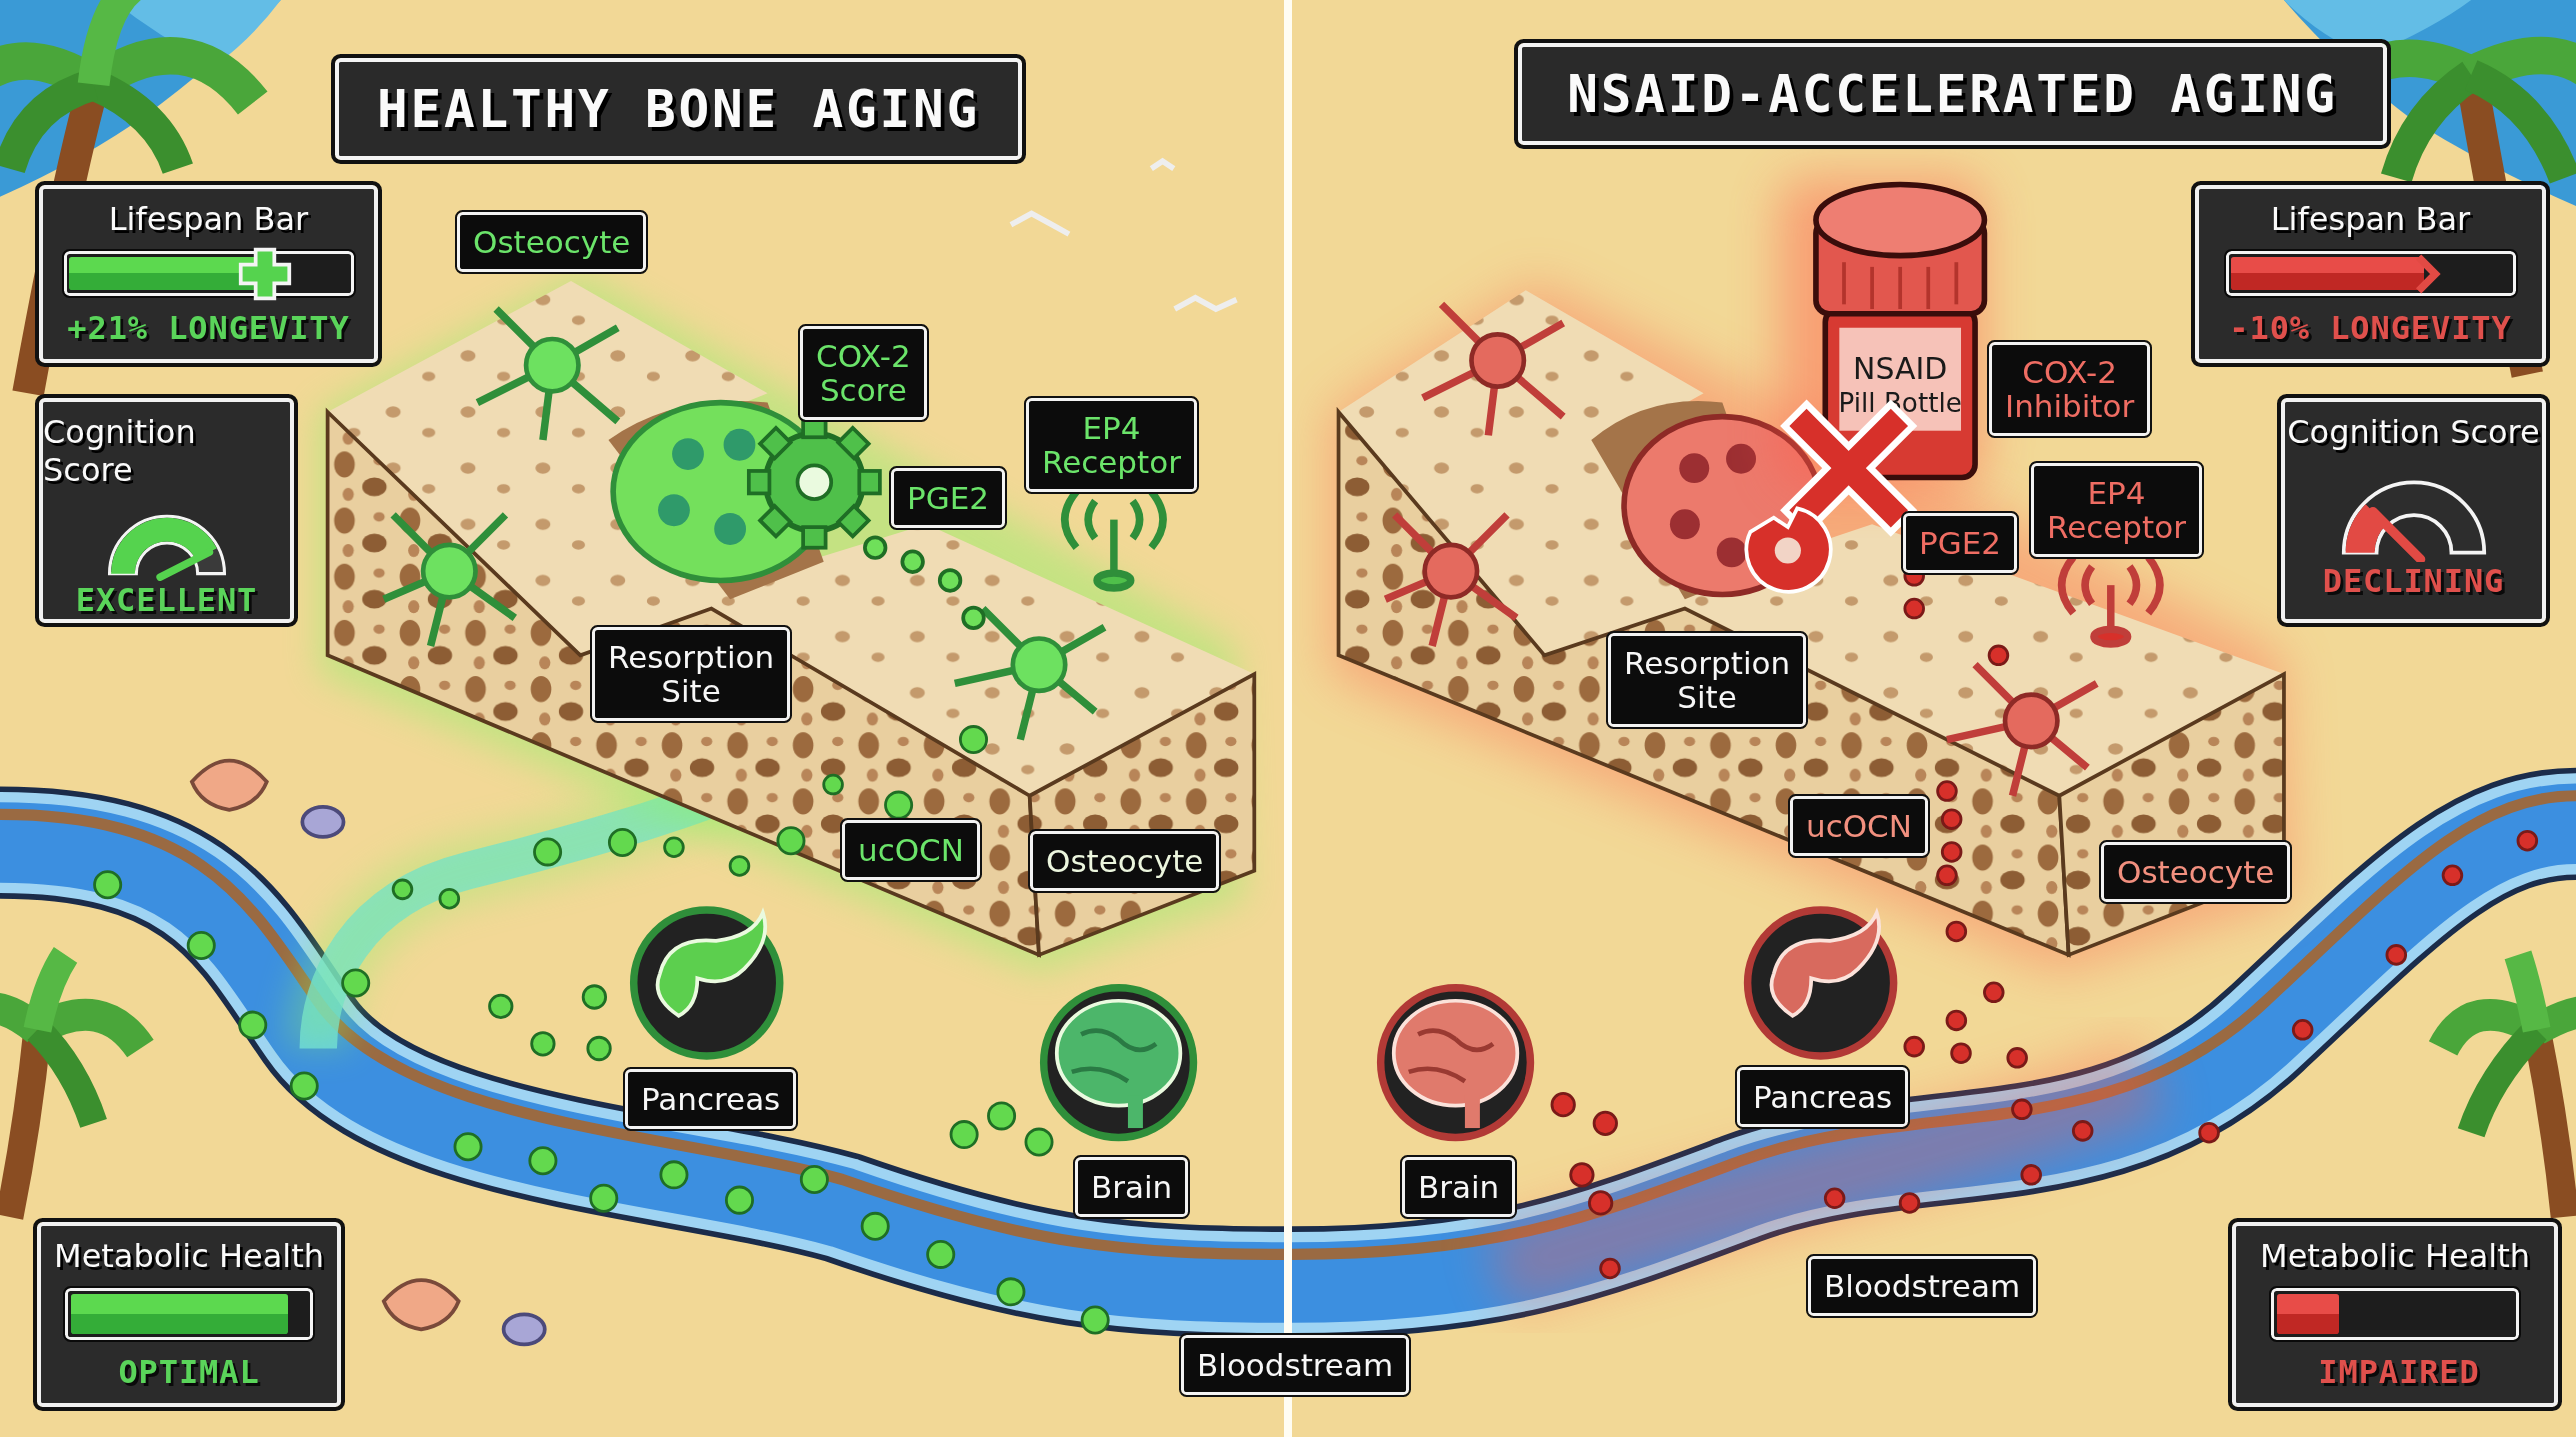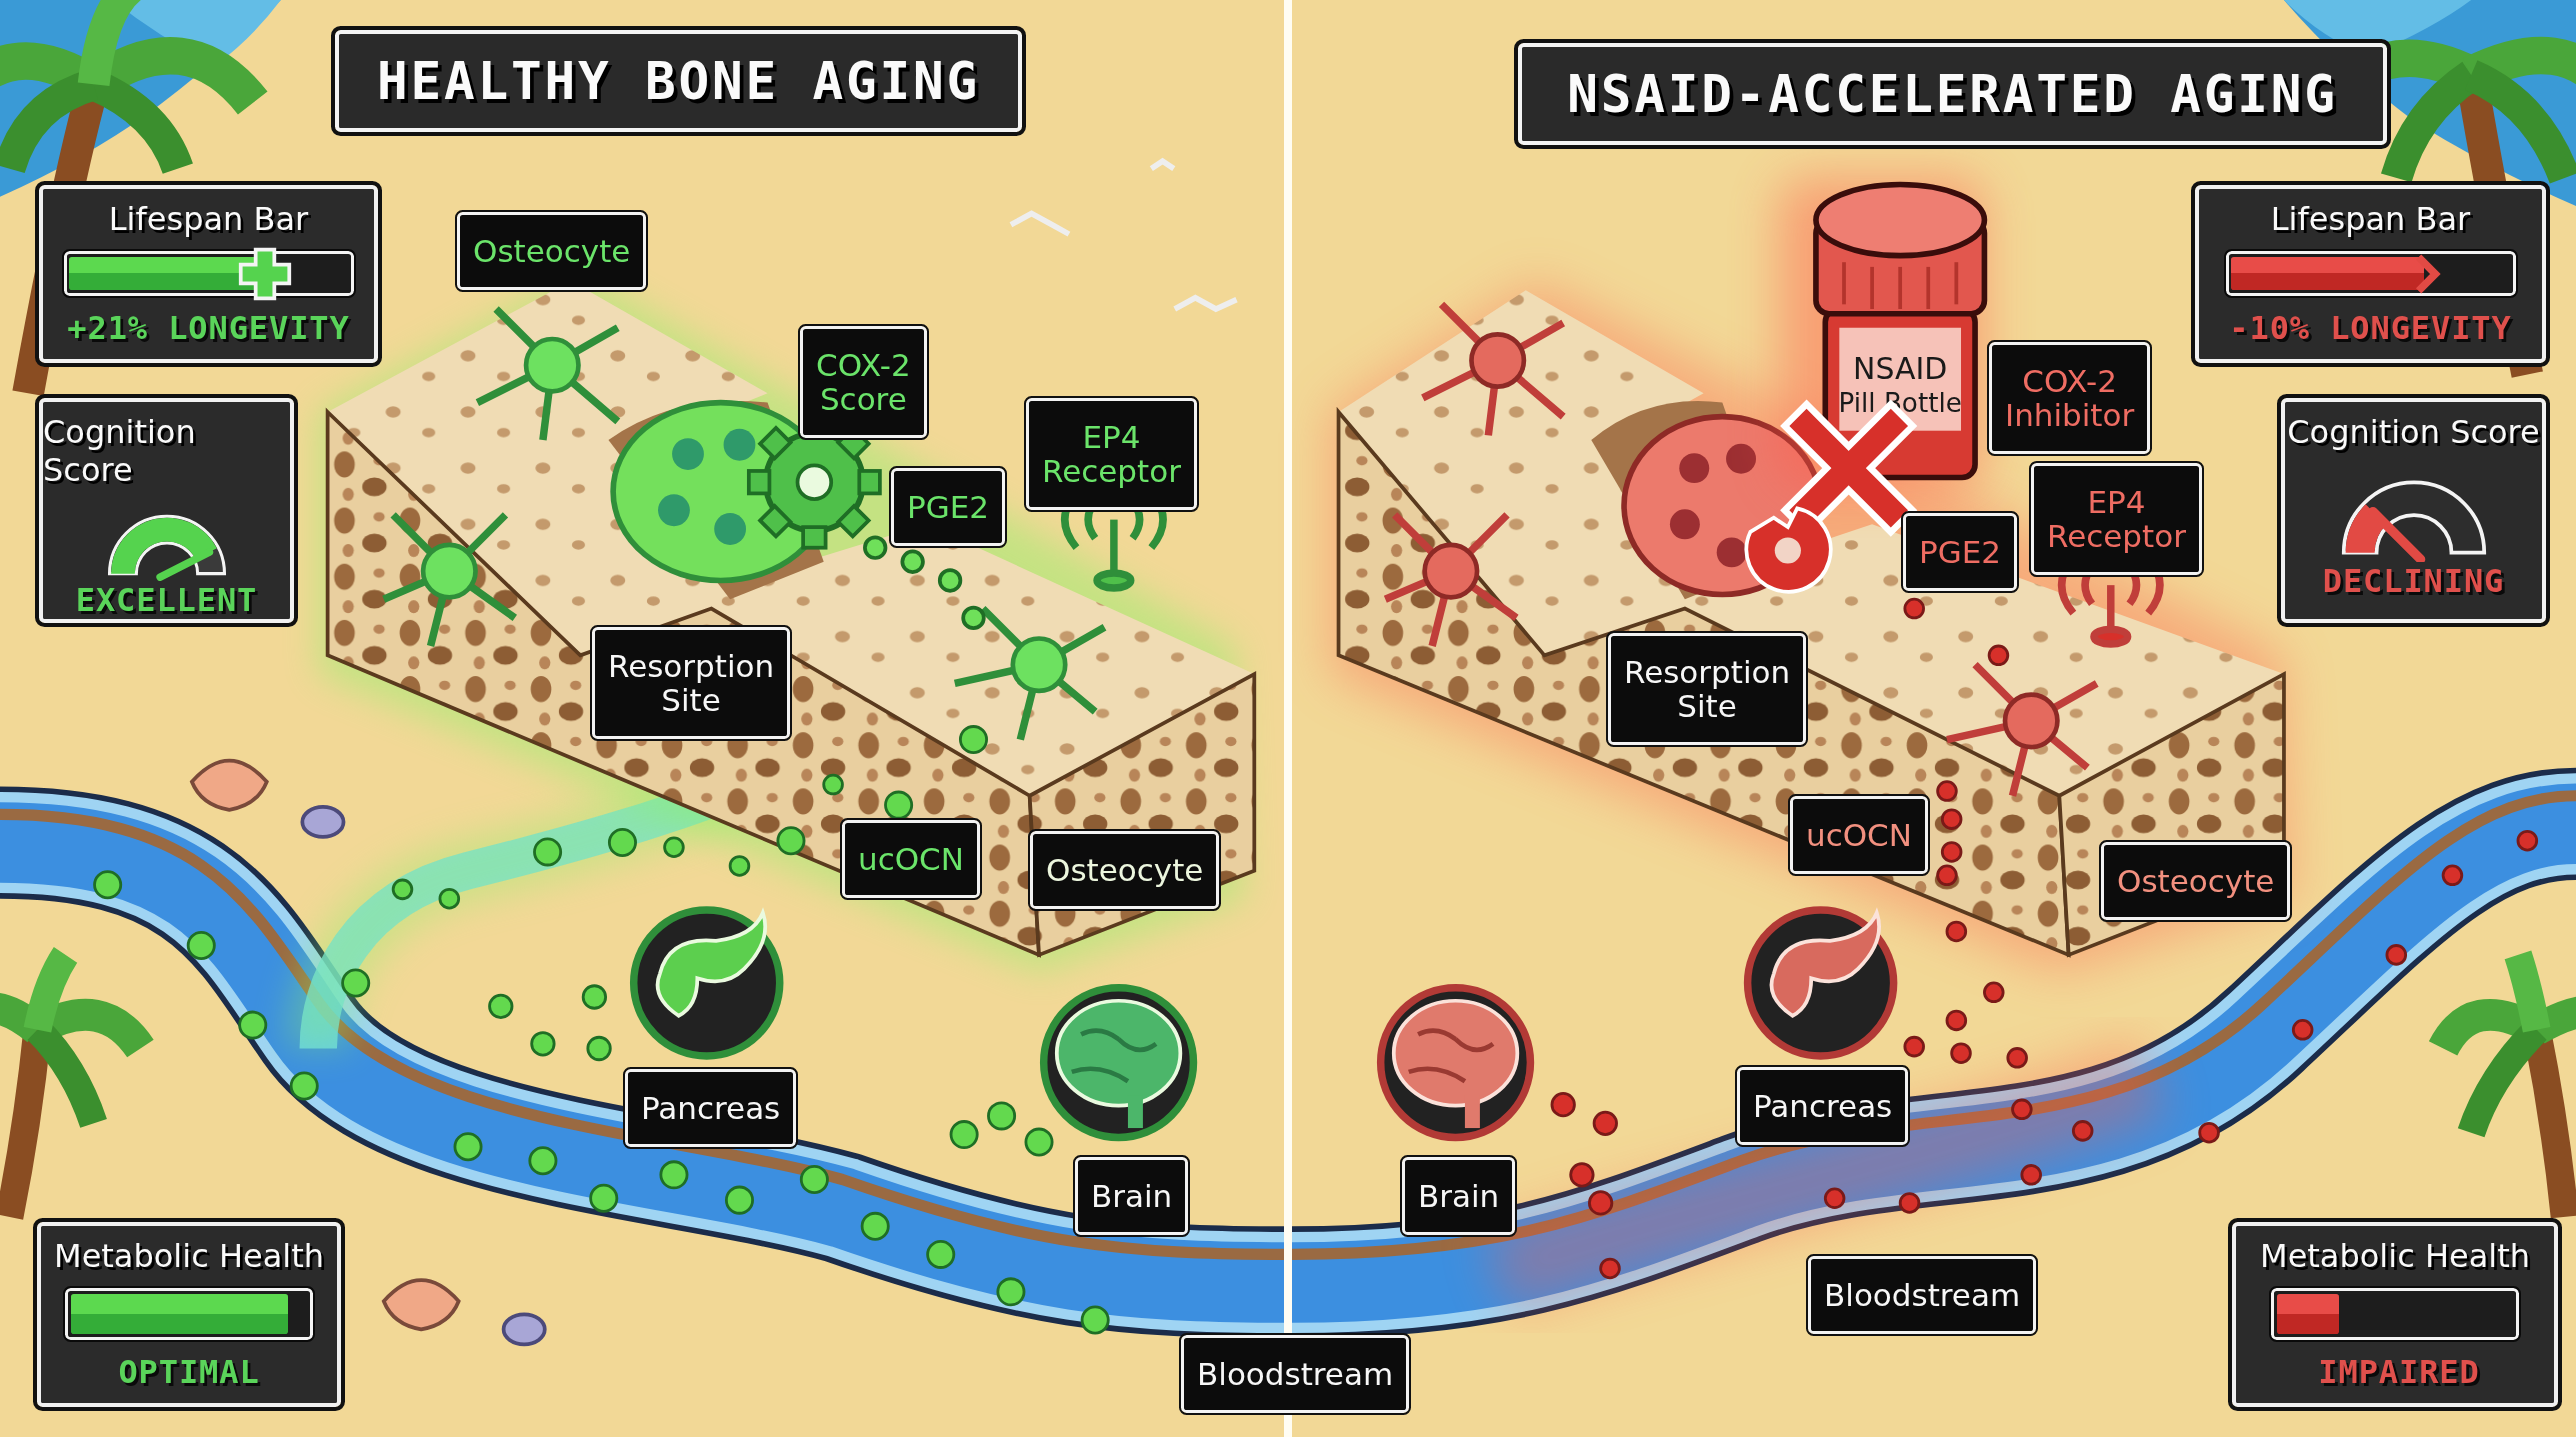--- a/index.html
+++ b/index.html
@@ -30,21 +30,21 @@
   }
   .bar-fill { position: absolute; left: 2.8px; top: 2.8px; bottom: 2.8px; border-radius: 2.8px; }
   .fill-green { background: linear-gradient(#5cd94f 0 50%, #34ad38 50% 100%); }
   .fill-red { background: linear-gradient(#e84c48 0 50%, #c02824 50% 100%); }
   .bar-marker { position: absolute; top: 50%; transform: translate(-50%, -50%); }
 
   .label {
     position: absolute; background: #0c0c0c; border: 3.7px solid #f3f3f3;
     outline: 2.8px solid #111; border-radius: 5.6px; box-sizing: border-box;
     display: flex; flex-direction: column; align-items: center; justify-content: center;
-    font-size: 31px; line-height: 34px; padding: 19px 13px; text-align: center; white-space: nowrap;
+    font-size: 31px; line-height: 34px; padding: 10px 13px; text-align: center; white-space: nowrap;
   }
   .label.white { color: #f7f7f7; }
   .label.green { color: #6be46a; }
   .label.red { color: #ef6d63; }
   .label.cream { color: #ecf6de; }
   .label.pink { color: #f2907f; }
   svg text { font-family: "DejaVu Sans", sans-serif; }
 </style>
 </head>
 <body>
@@ -338,21 +338,21 @@
   <g transform="translate(1555,1135)">
     <circle r="80" fill="#222" stroke="#b23a36" stroke-width="8"></circle>
     <ellipse cx="0" cy="-10" rx="66" ry="56" fill="#e07a6c" stroke="#fbe2da" stroke-width="4"></ellipse>
     <path d="M-40,-30 q20,-10 40,5 M0,-25 q20,20 40,5 M-50,10 q30,-10 60,10" stroke="#9a3a32" stroke-width="5" fill="none"></path>
     <rect x="10" y="35" width="16" height="35" fill="#e07a6c"></rect>
   </g>
 </svg>
 
 <div class="divider"></div>
 
-<div class="title-box" style="left:335px; top:30px; width:679px;">
+<div class="title-box" style="left:335px; top:58px; width:679px;">
   <span>HEALTHY BONE AGING</span>
 </div>
 <div class="title-box" style="left:1518px; top:43px; width:861px;">
   <span>NSAID-ACCELERATED AGING</span>
 </div>
 
 <div class="panel" style="left:39px; top:185px; width:339px; height:178px;">
   <div class="panel-title">Lifespan Bar</div>
   <div class="bar-track" style="width:290px; margin-top:13px;">
     <div class="bar-fill fill-green" style="width: calc(70% - 5.6px);"></div>

